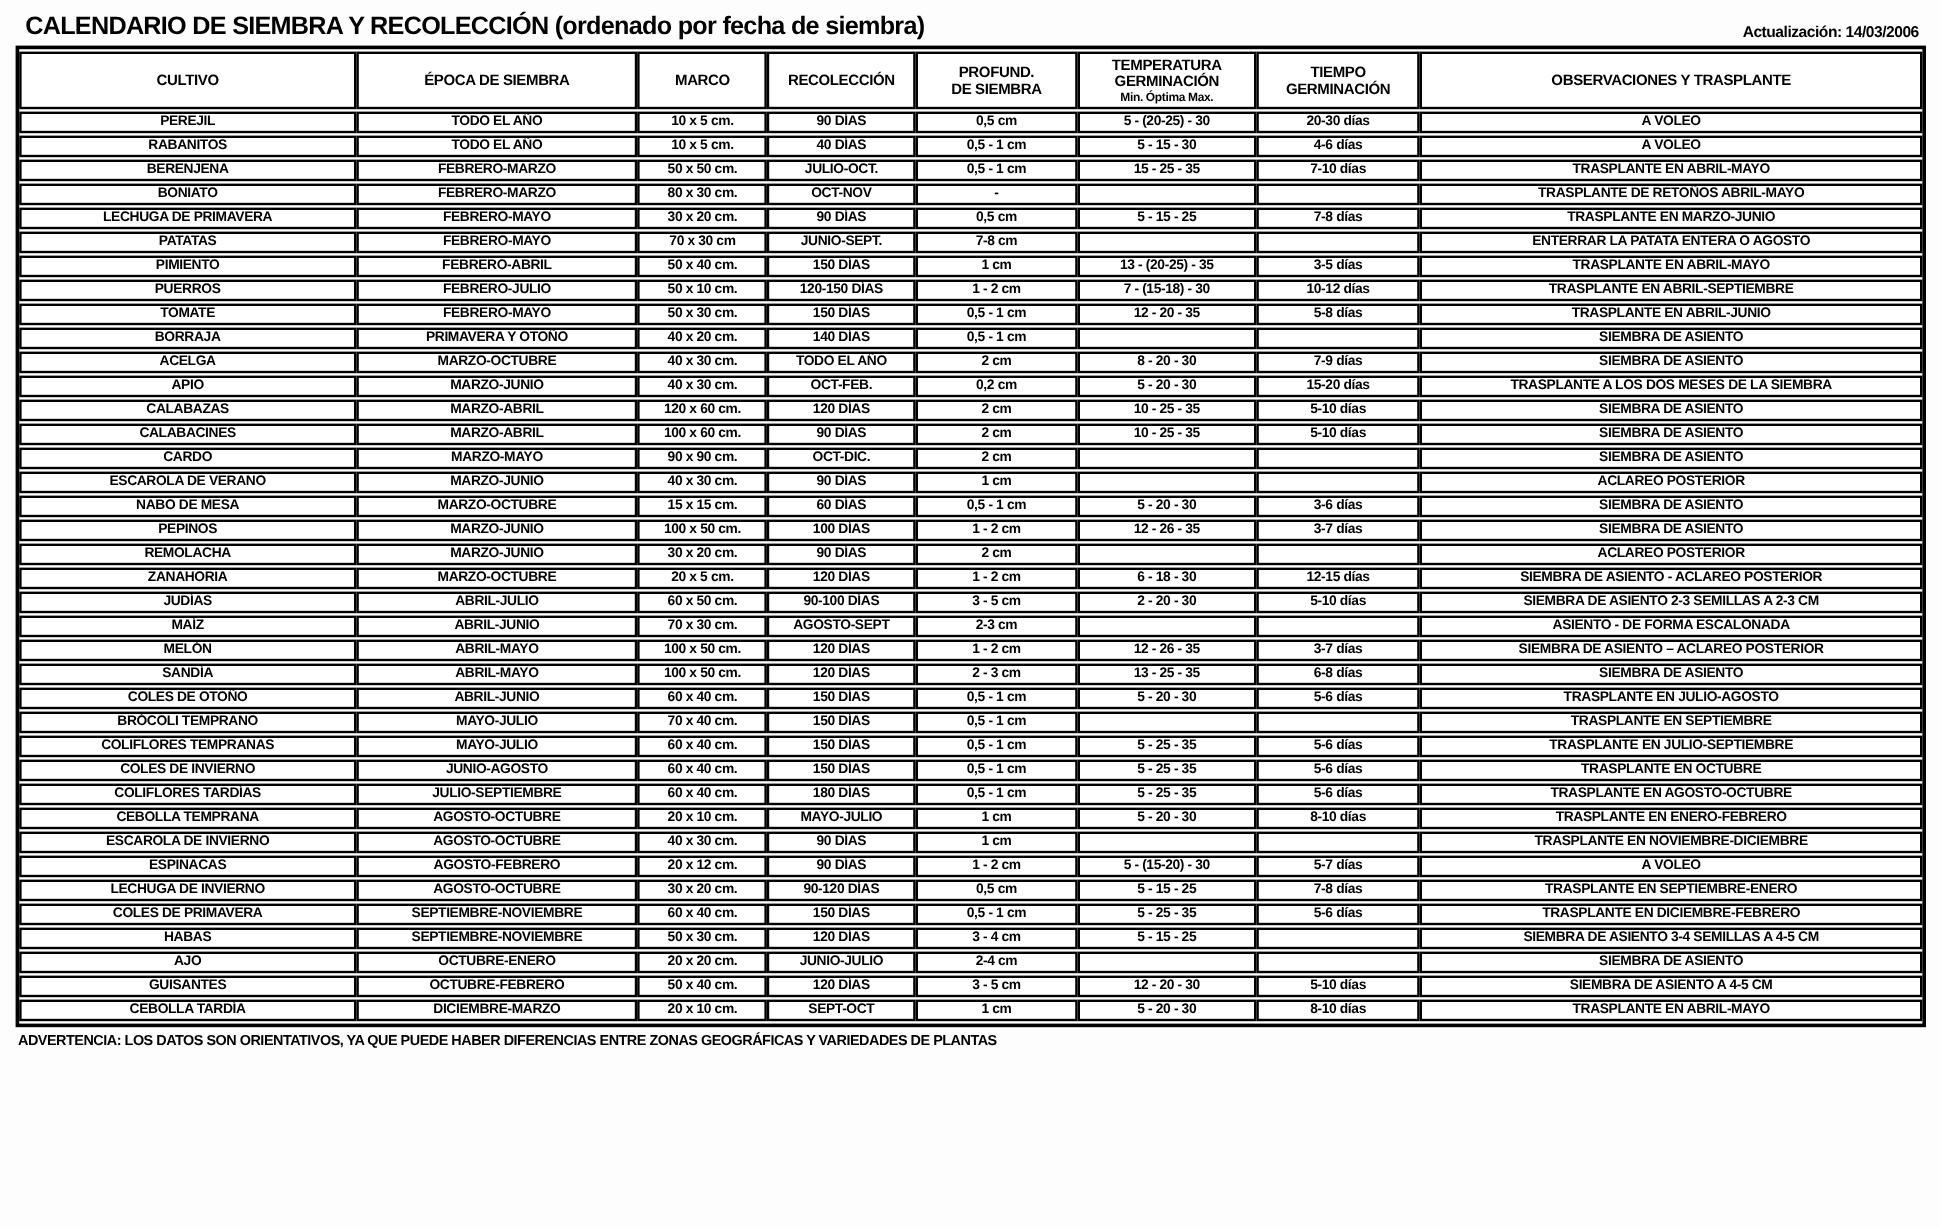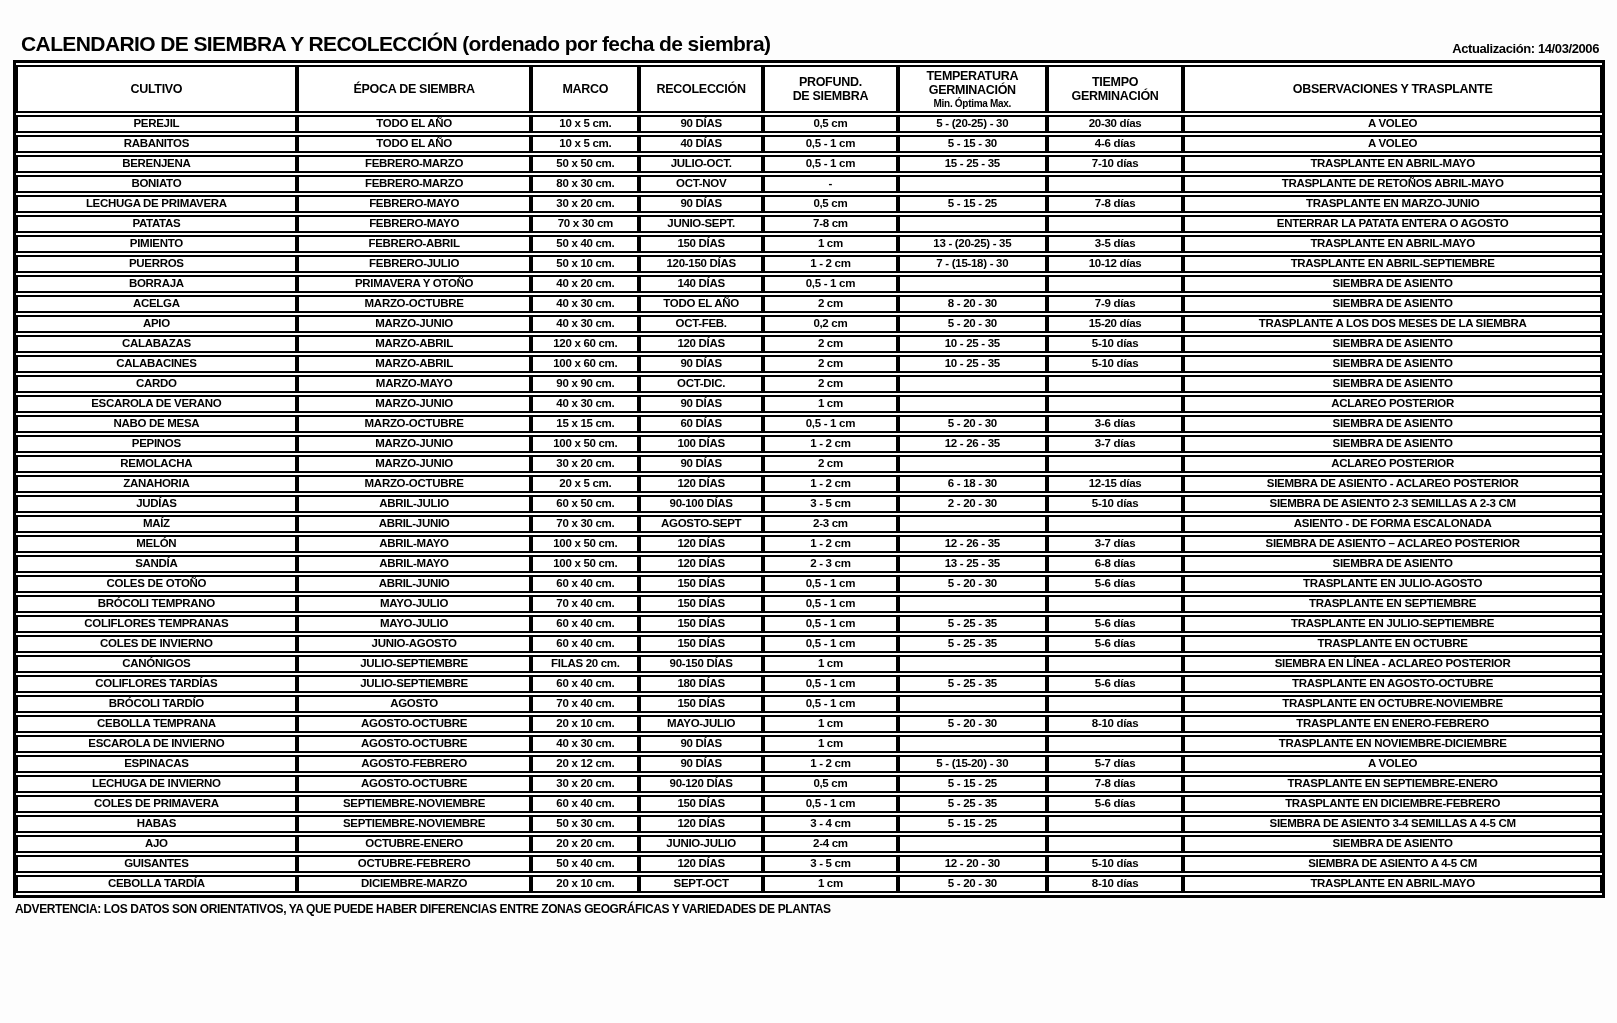--- a/index.html
+++ b/index.html
@@ -21,21 +21,20 @@
     display: flex;
     justify-content: space-between;
     align-items: flex-end;
     padding: 2px 4px 4px 8px;
   }
   .title {
     font-size: 21px;
     font-weight: bold;
     letter-spacing: -0.6px;
     white-space: nowrap;
-    margin-top: 22px;
   }
   .updated {
     font-size: 13px;
     font-weight: bold;
     letter-spacing: -0.4px;
     white-space: nowrap;
     padding-right: 2px;
   }
   table.grid {
     width: 1592px;
@@ -205,20 +204,30 @@
           <td>PUERROS</td>
           <td>FEBRERO-JULIO</td>
           <td>50 x 10 cm.</td>
           <td>120-150 DÍAS</td>
           <td>1 - 2 cm</td>
           <td>7 - (15-18) - 30</td>
           <td>10-12 días</td>
           <td>TRASPLANTE EN ABRIL-SEPTIEMBRE</td>
         </tr>
         <tr>
+          <td>TOMATE</td>
+          <td>FEBRERO-MAYO</td>
+          <td>50 x 30 cm.</td>
+          <td>150 DÍAS</td>
+          <td>0,5 - 1 cm</td>
+          <td>12 - 20 - 35</td>
+          <td>5-8 días</td>
+          <td>TRASPLANTE EN ABRIL-JUNIO</td>
+        </tr>
+        <tr>
           <td>BORRAJA</td>
           <td>PRIMAVERA Y OTOÑO</td>
           <td>40 x 20 cm.</td>
           <td>140 DÍAS</td>
           <td>0,5 - 1 cm</td>
           <td></td>
           <td></td>
           <td>SIEMBRA DE ASIENTO</td>
         </tr>
         <tr>
@@ -395,48 +404,28 @@
           <td>COLES DE INVIERNO</td>
           <td>JUNIO-AGOSTO</td>
           <td>60 x 40 cm.</td>
           <td>150 DÍAS</td>
           <td>0,5 - 1 cm</td>
           <td>5 - 25 - 35</td>
           <td>5-6 días</td>
           <td>TRASPLANTE EN OCTUBRE</td>
         </tr>
         <tr>
-          <td>CANÓNIGOS</td>
-          <td>JULIO-SEPTIEMBRE</td>
-          <td>FILAS 20 cm.</td>
-          <td>90-150 DÍAS</td>
-          <td>1 cm</td>
-          <td></td>
-          <td></td>
-          <td>SIEMBRA EN LÍNEA - ACLAREO POSTERIOR</td>
-        </tr>
-        <tr>
           <td>COLIFLORES TARDÍAS</td>
           <td>JULIO-SEPTIEMBRE</td>
           <td>60 x 40 cm.</td>
           <td>180 DÍAS</td>
           <td>0,5 - 1 cm</td>
           <td>5 - 25 - 35</td>
           <td>5-6 días</td>
           <td>TRASPLANTE EN AGOSTO-OCTUBRE</td>
-        </tr>
-        <tr>
-          <td>BRÓCOLI TARDÍO</td>
-          <td>AGOSTO</td>
-          <td>70 x 40 cm.</td>
-          <td>150 DÍAS</td>
-          <td>0,5 - 1 cm</td>
-          <td></td>
-          <td></td>
-          <td>TRASPLANTE EN OCTUBRE-NOVIEMBRE</td>
         </tr>
         <tr>
           <td>CEBOLLA TEMPRANA</td>
           <td>AGOSTO-OCTUBRE</td>
           <td>20 x 10 cm.</td>
           <td>MAYO-JULIO</td>
           <td>1 cm</td>
           <td>5 - 20 - 30</td>
           <td>8-10 días</td>
           <td>TRASPLANTE EN ENERO-FEBRERO</td>

